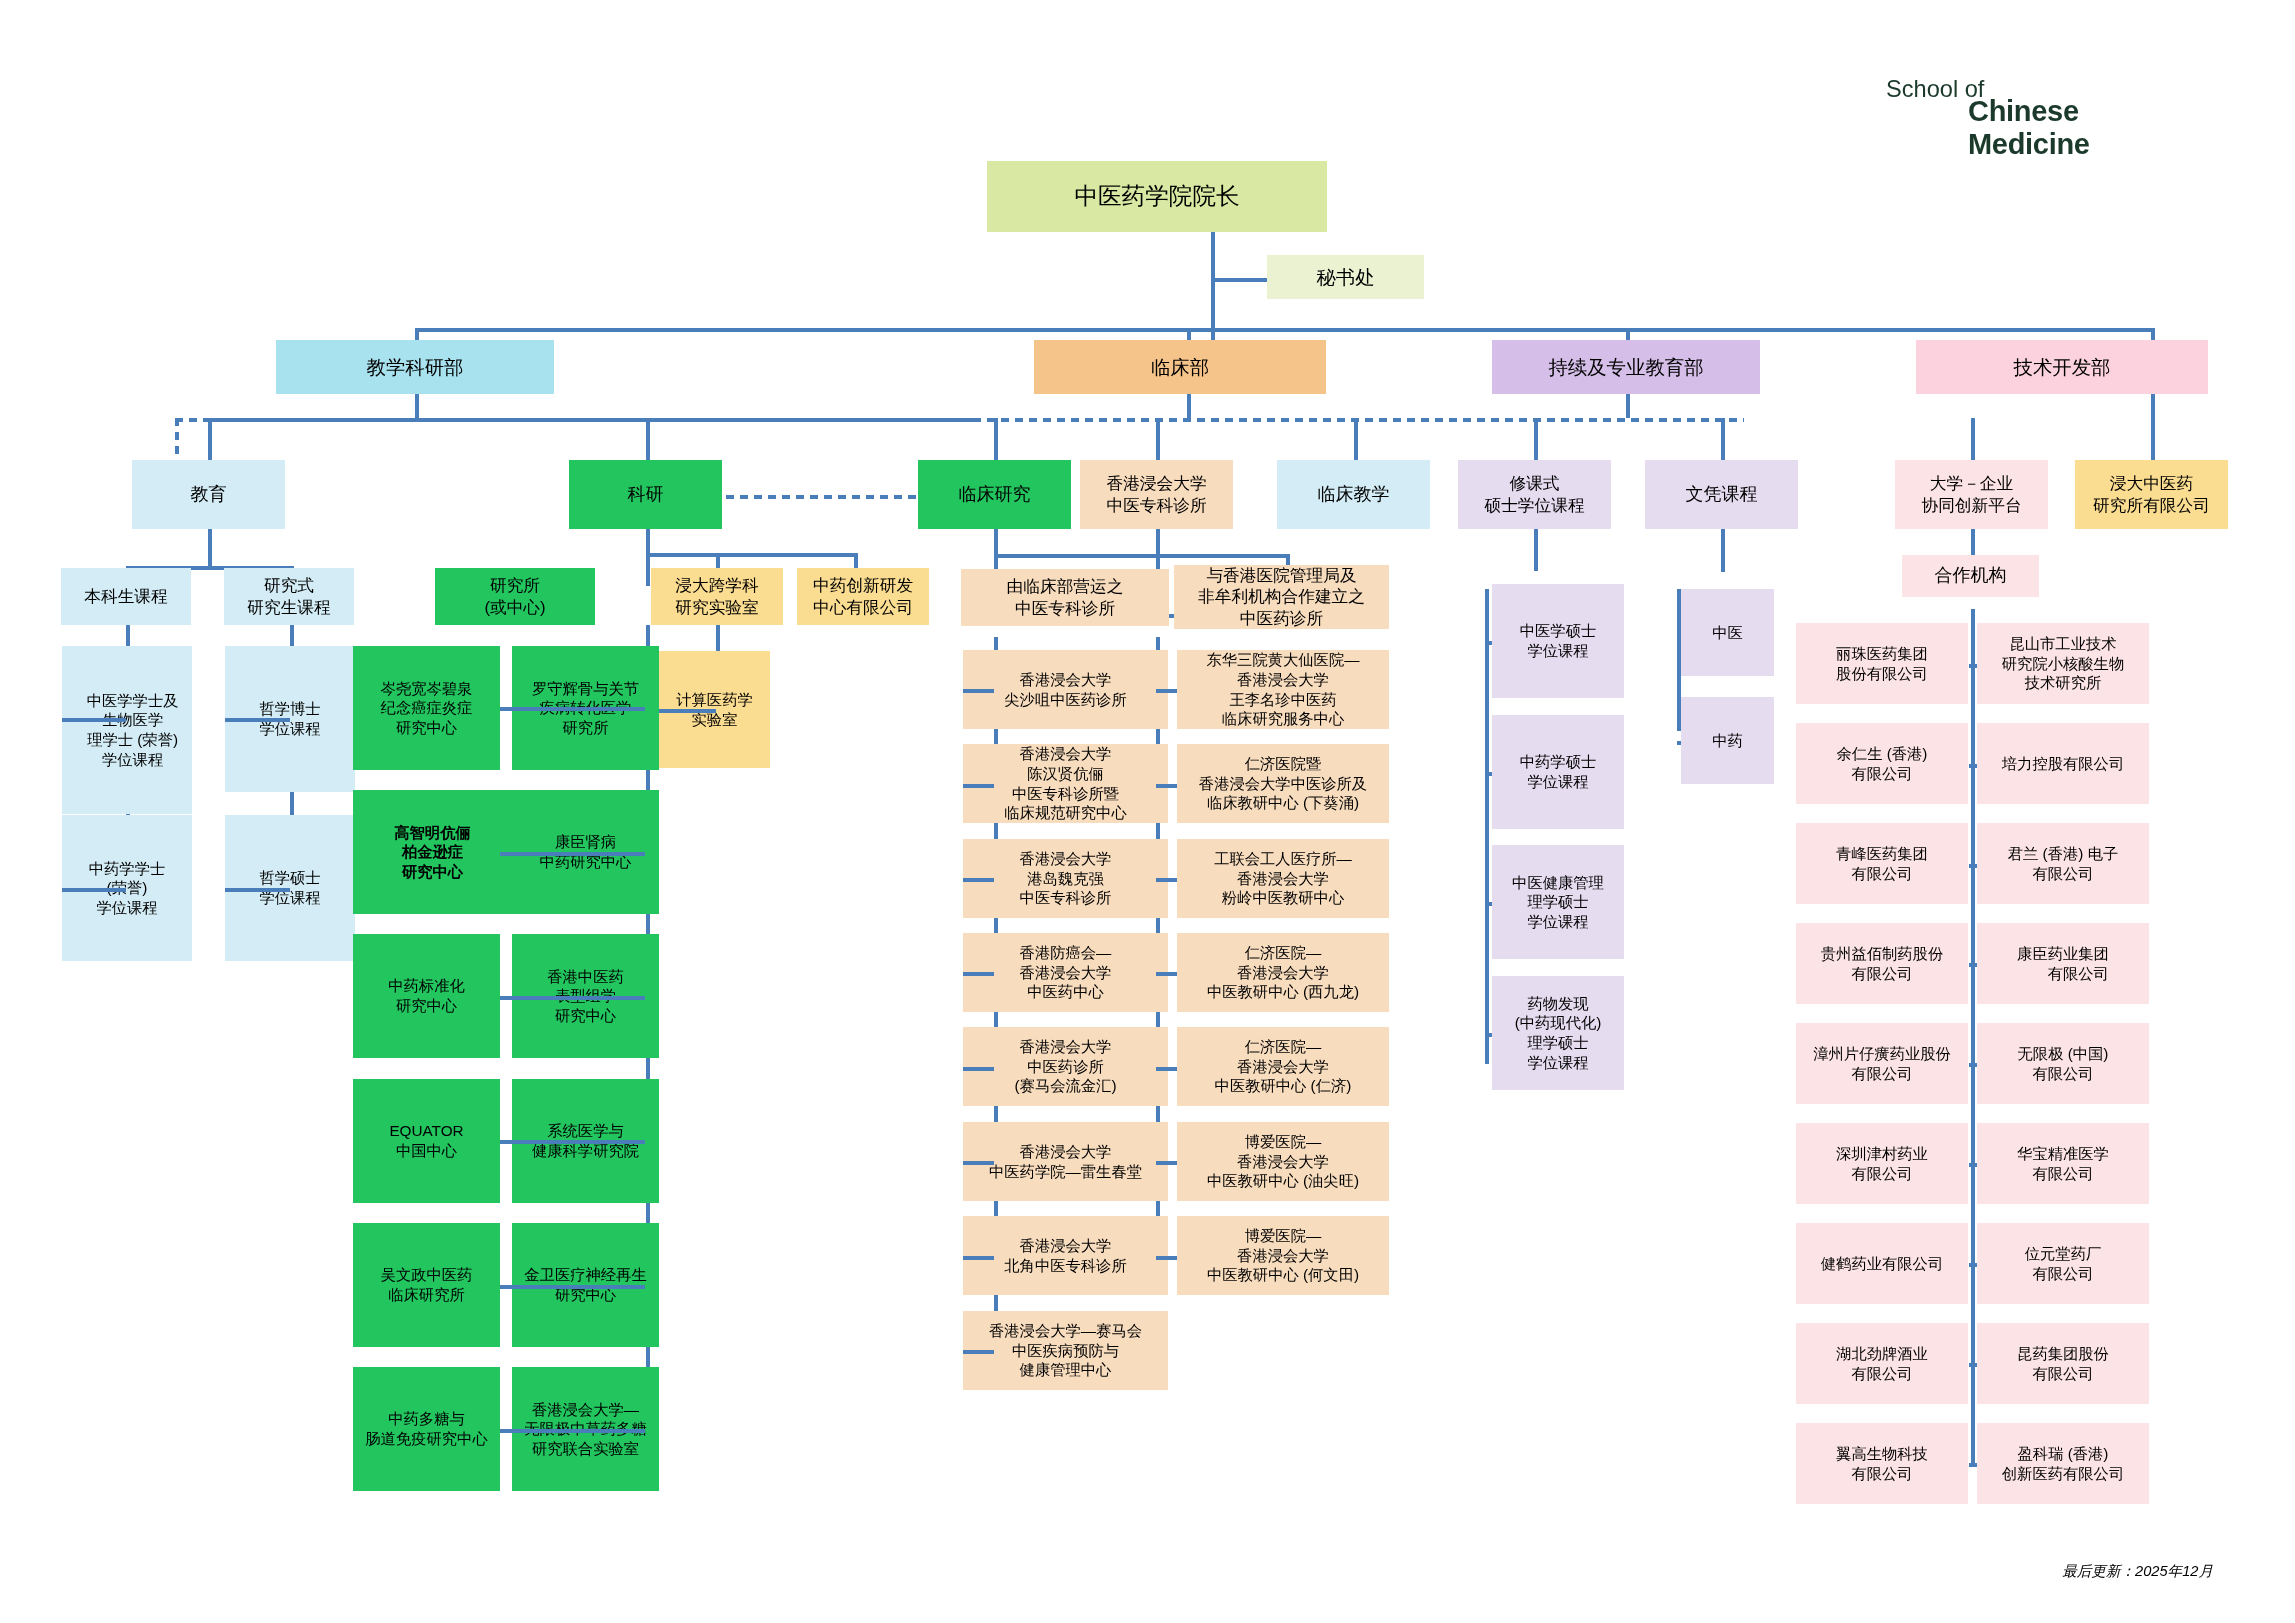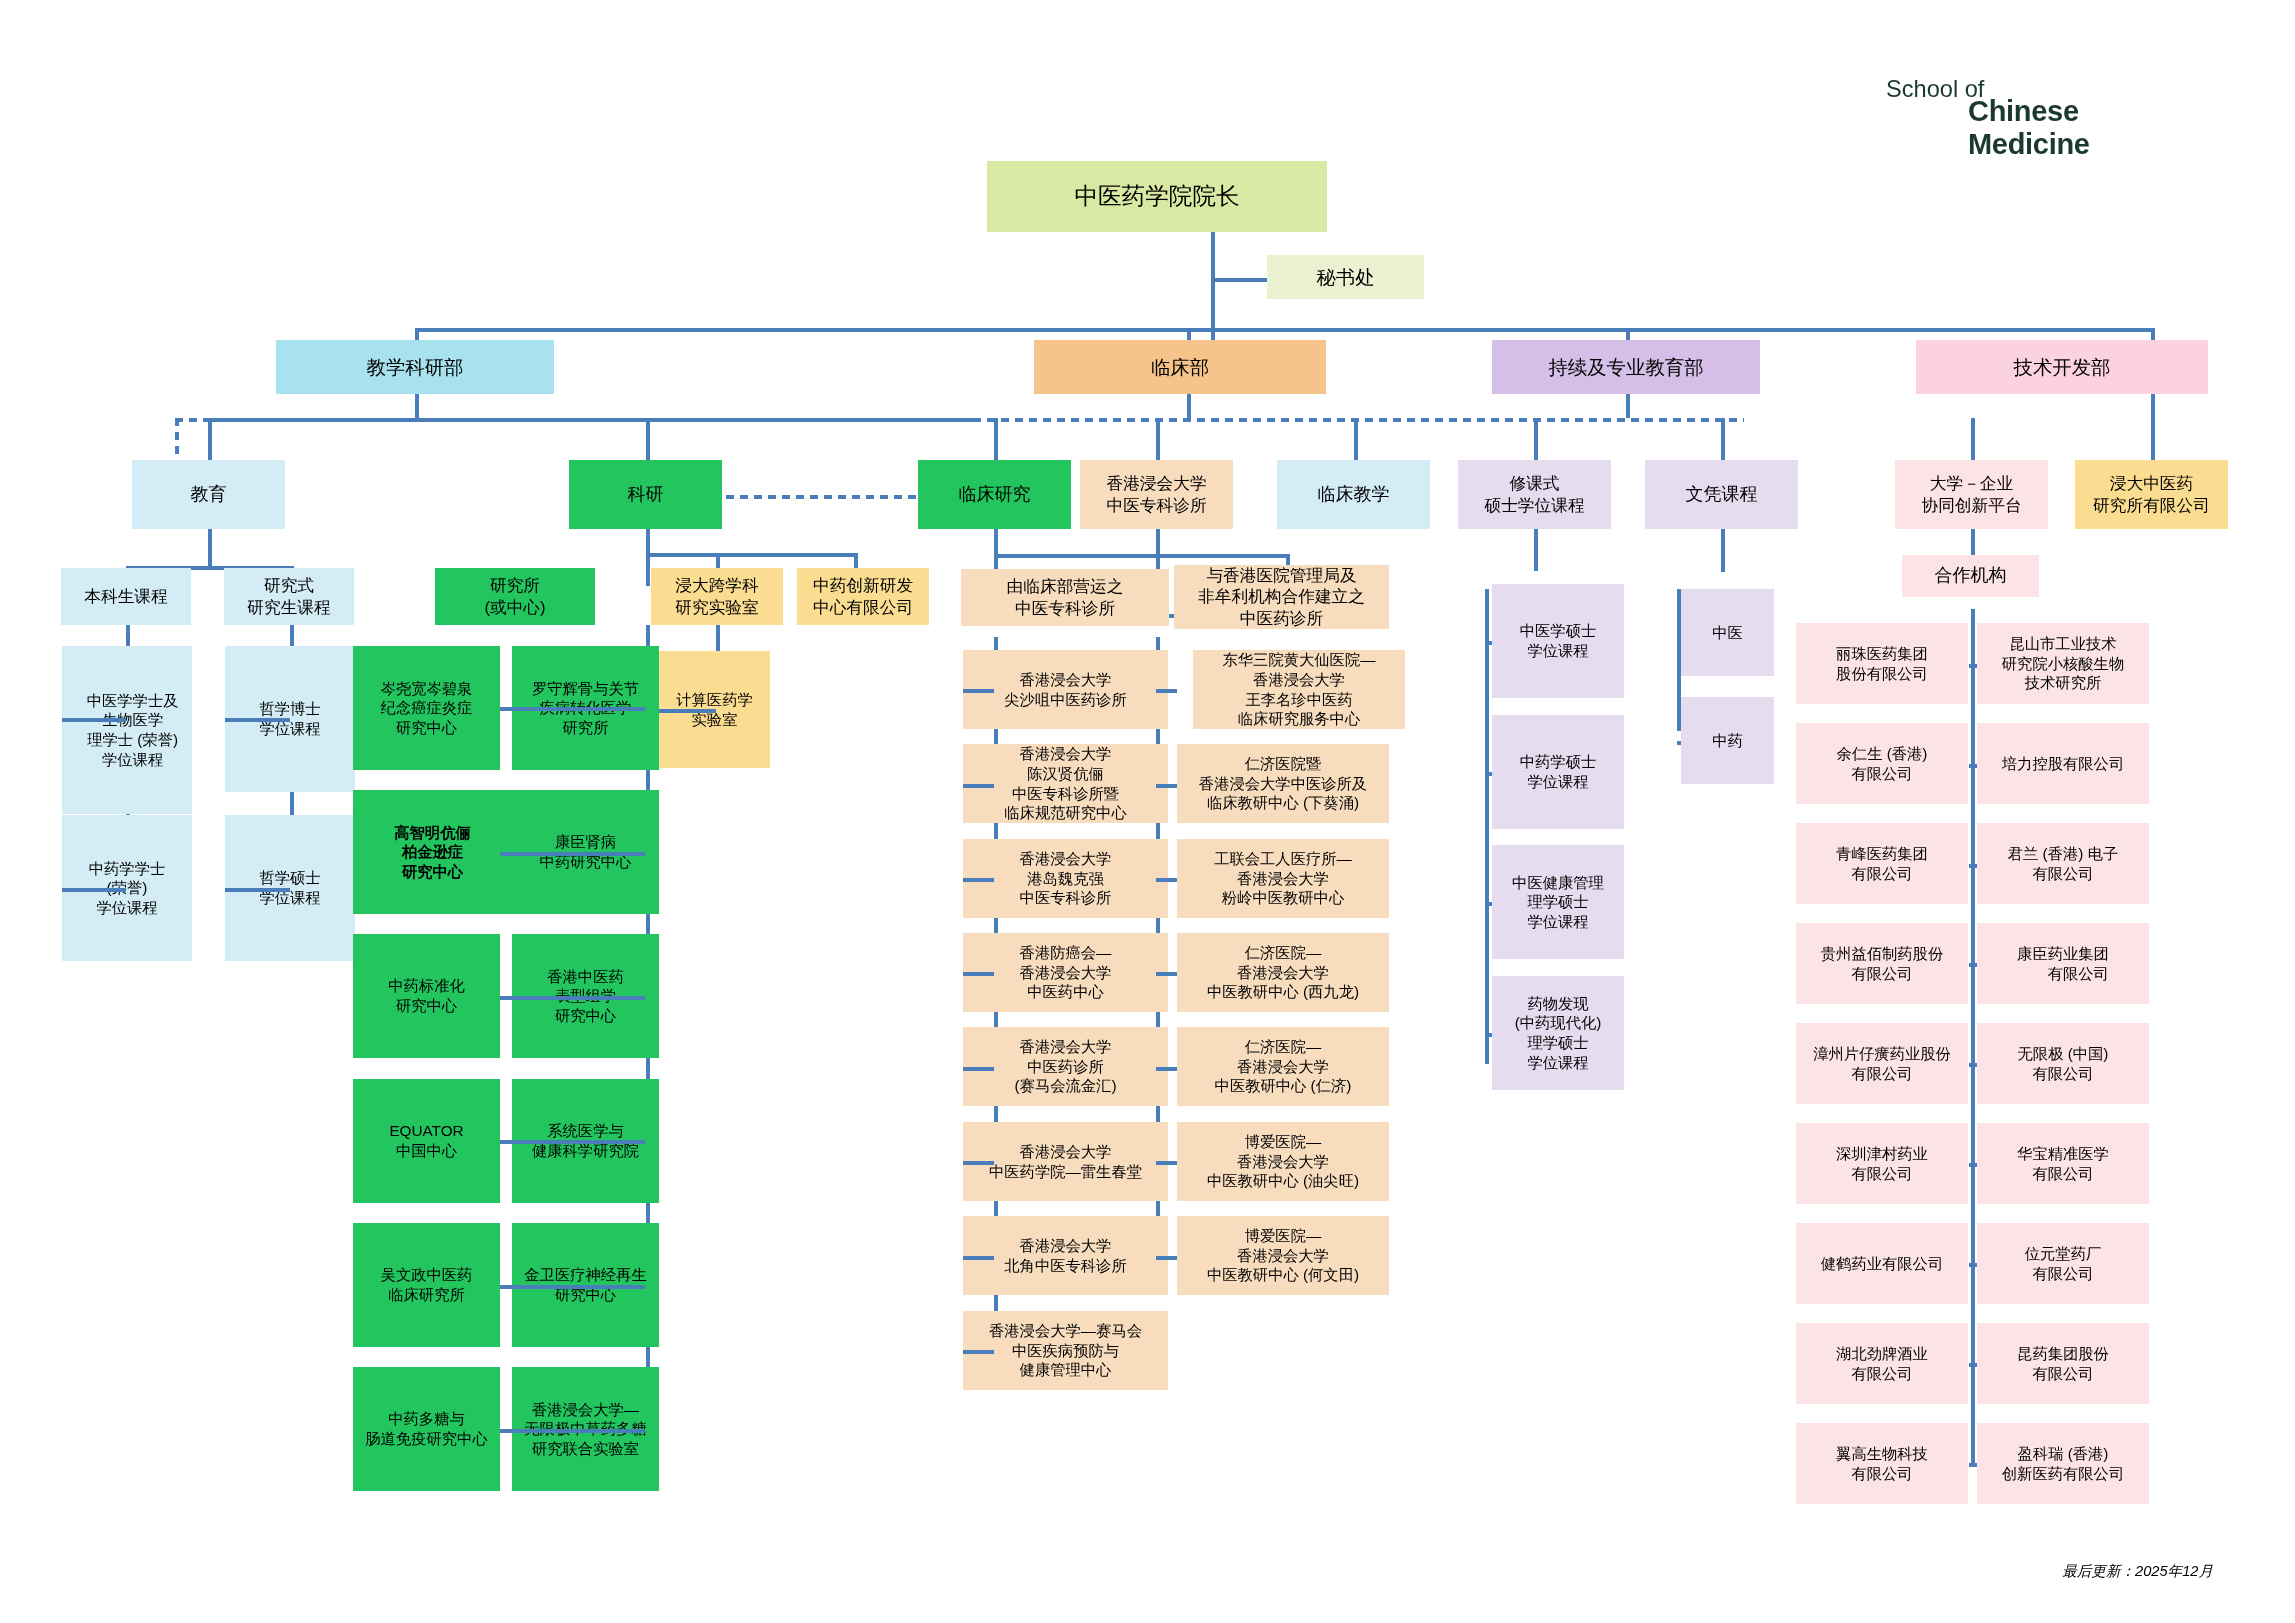--- a/index.html
+++ b/index.html
@@ -266,21 +266,21 @@
       <div class="box c-lorange f22" style="left: 963px; top: 1122px; width: 205px; height: 79px;">香港浸会大学
 中医药学院—雷生春堂</div>
       <div class="ln h" style="left: 963px; top: 1161px; width: 30.5px;"></div>
       <div class="box c-lorange f22" style="left: 963px; top: 1216px; width: 205px; height: 79px;">香港浸会大学
 北角中医专科诊所</div>
       <div class="ln h" style="left: 963px; top: 1256px; width: 30.5px;"></div>
       <div class="box c-lorange f22" style="left: 963px; top: 1311px; width: 205px; height: 79px;">香港浸会大学—赛马会
 中医疾病预防与
 健康管理中心</div>
       <div class="ln h" style="left: 963px; top: 1350px; width: 30.5px;"></div>
-      <div class="box c-lorange f22" style="left: 1177px; top: 650px; width: 212px; height: 79px; margin-left: 16px;">东华三院黄大仙医院—
+      <div class="box c-lorange f22" style="left: 1177px; top: 650px; width: 212px; height: 79px;">东华三院黄大仙医院—
 香港浸会大学
 王李名珍中医药
 临床研究服务中心</div>
       <div class="ln h" style="left: 1156px; top: 689px; width: 21px;"></div>
       <div class="box c-lorange f22" style="left: 1177px; top: 744px; width: 212px; height: 79px;">仁济医院暨
 香港浸会大学中医诊所及
 临床教研中心 (下葵涌)</div>
       <div class="ln h" style="left: 1156px; top: 784px; width: 21px;"></div>
       <div class="box c-lorange f22" style="left: 1177px; top: 839px; width: 212px; height: 79px;">工联会工人医疗所—
 香港浸会大学

